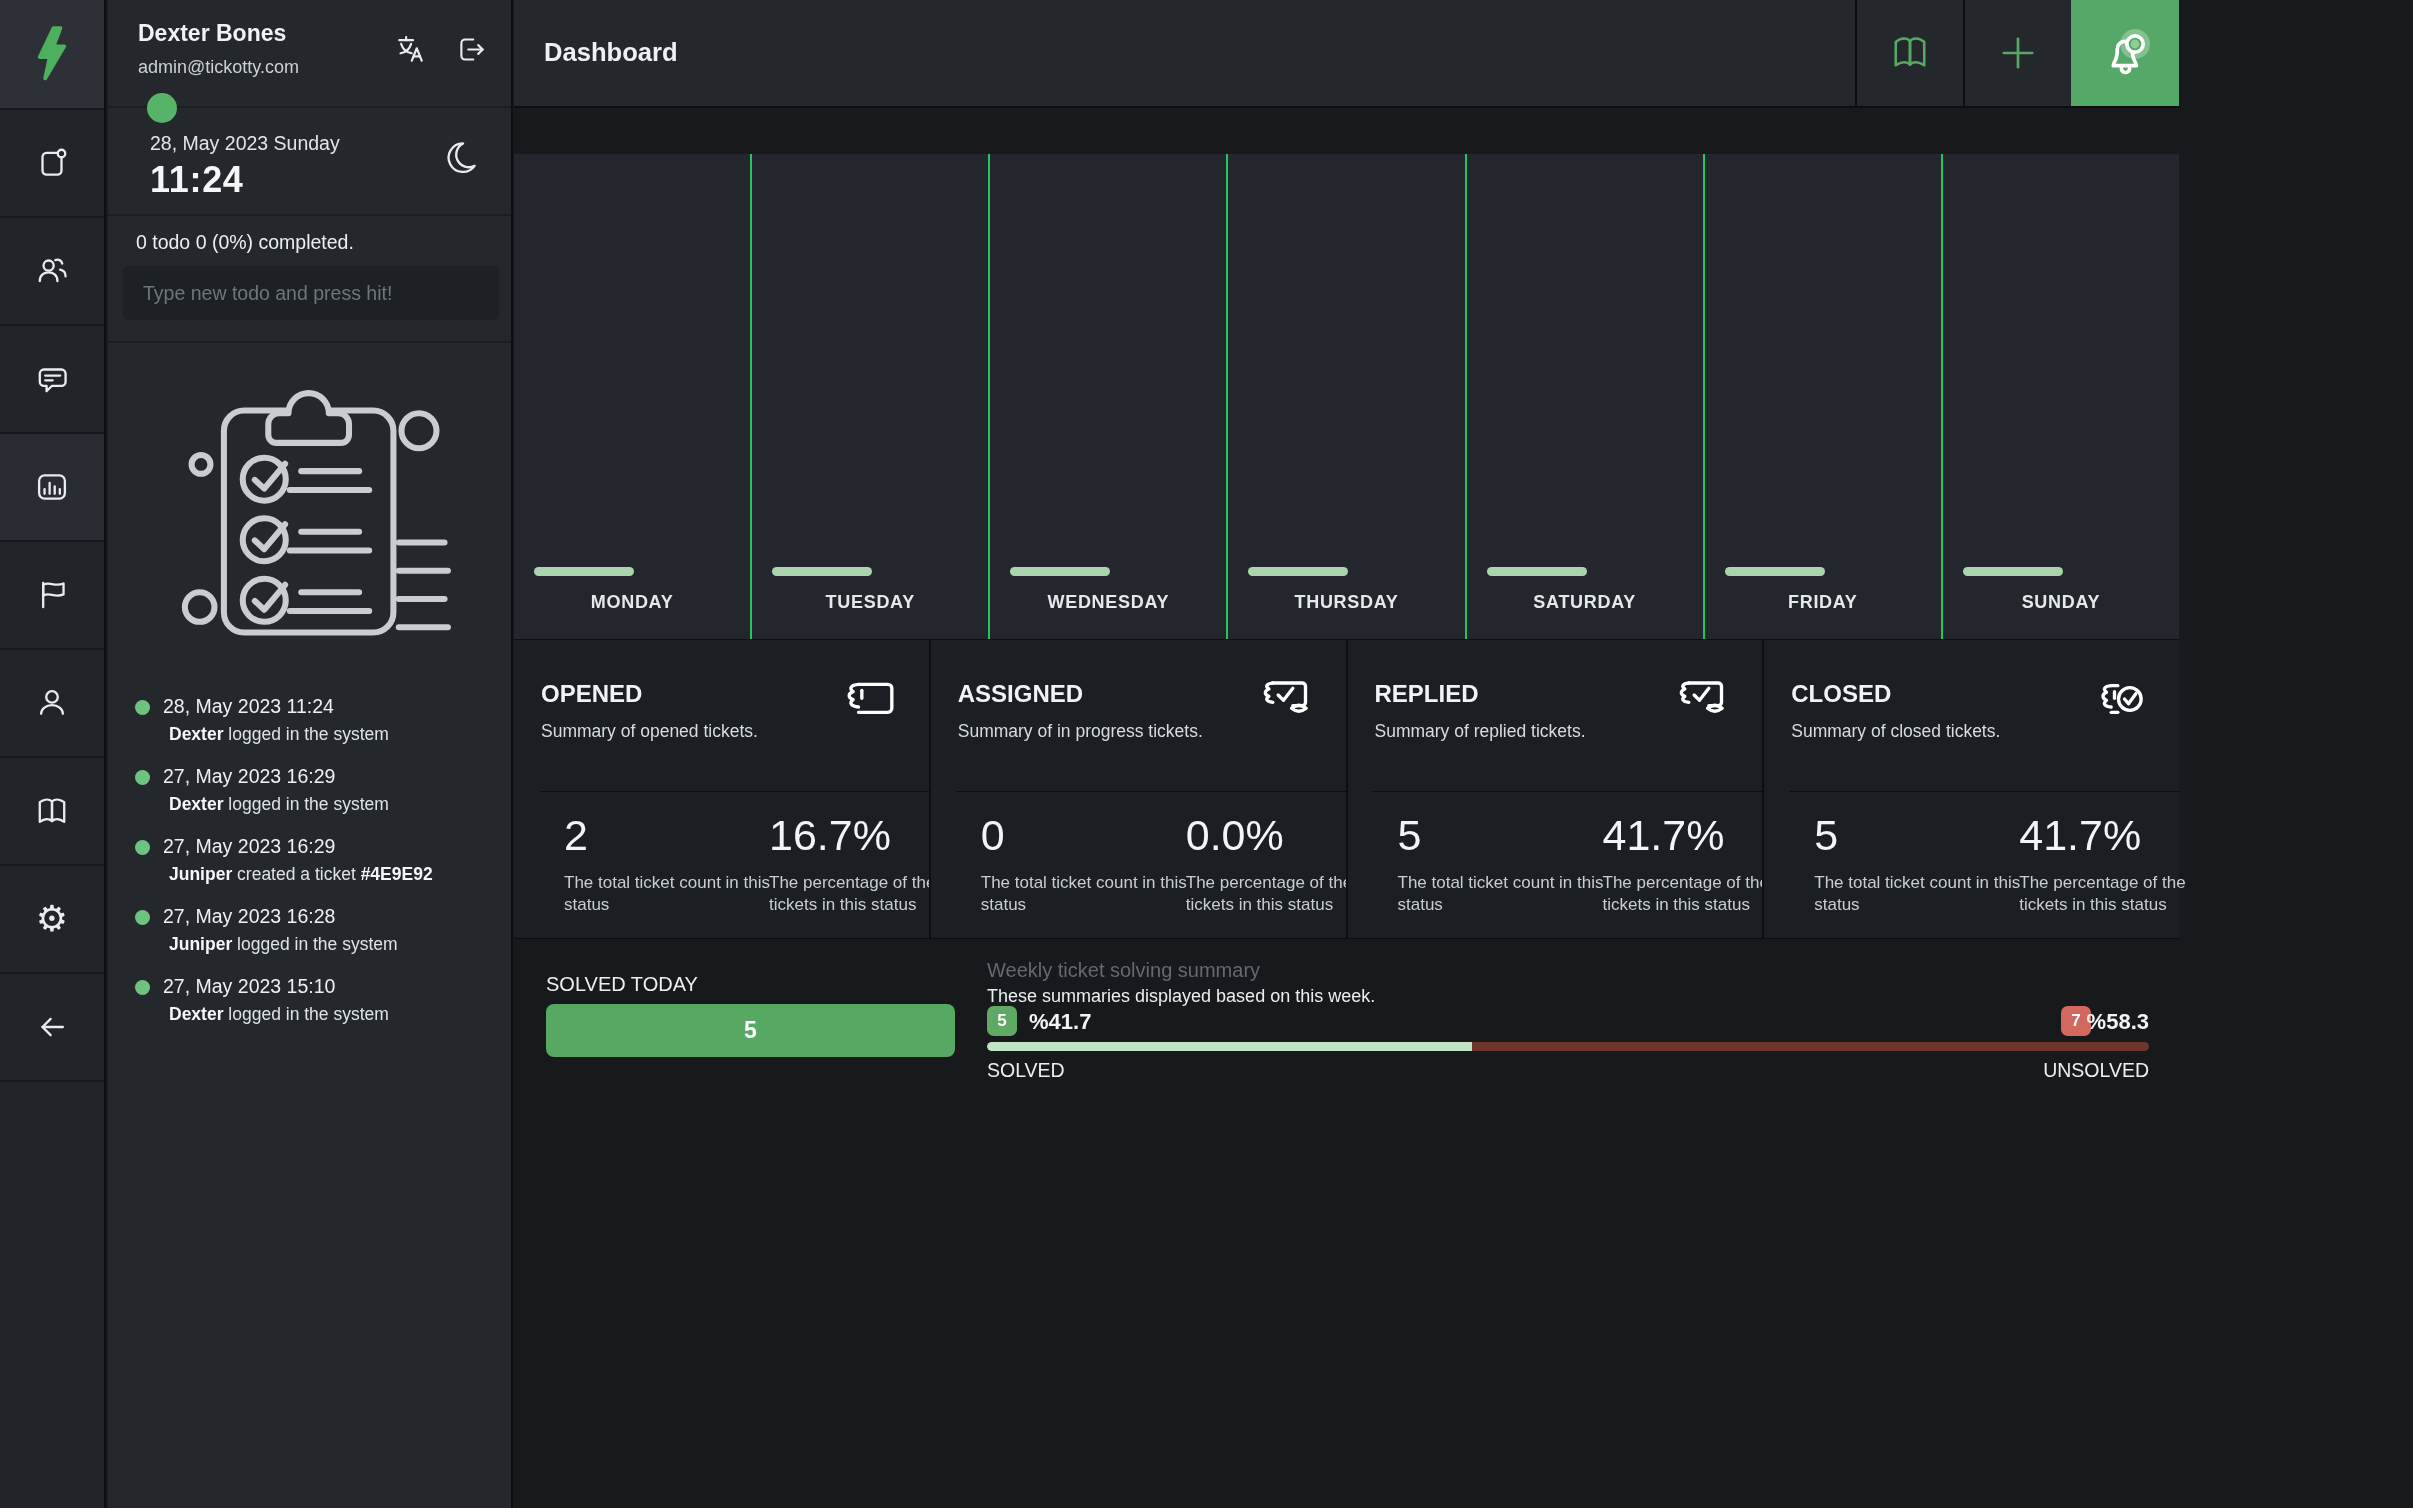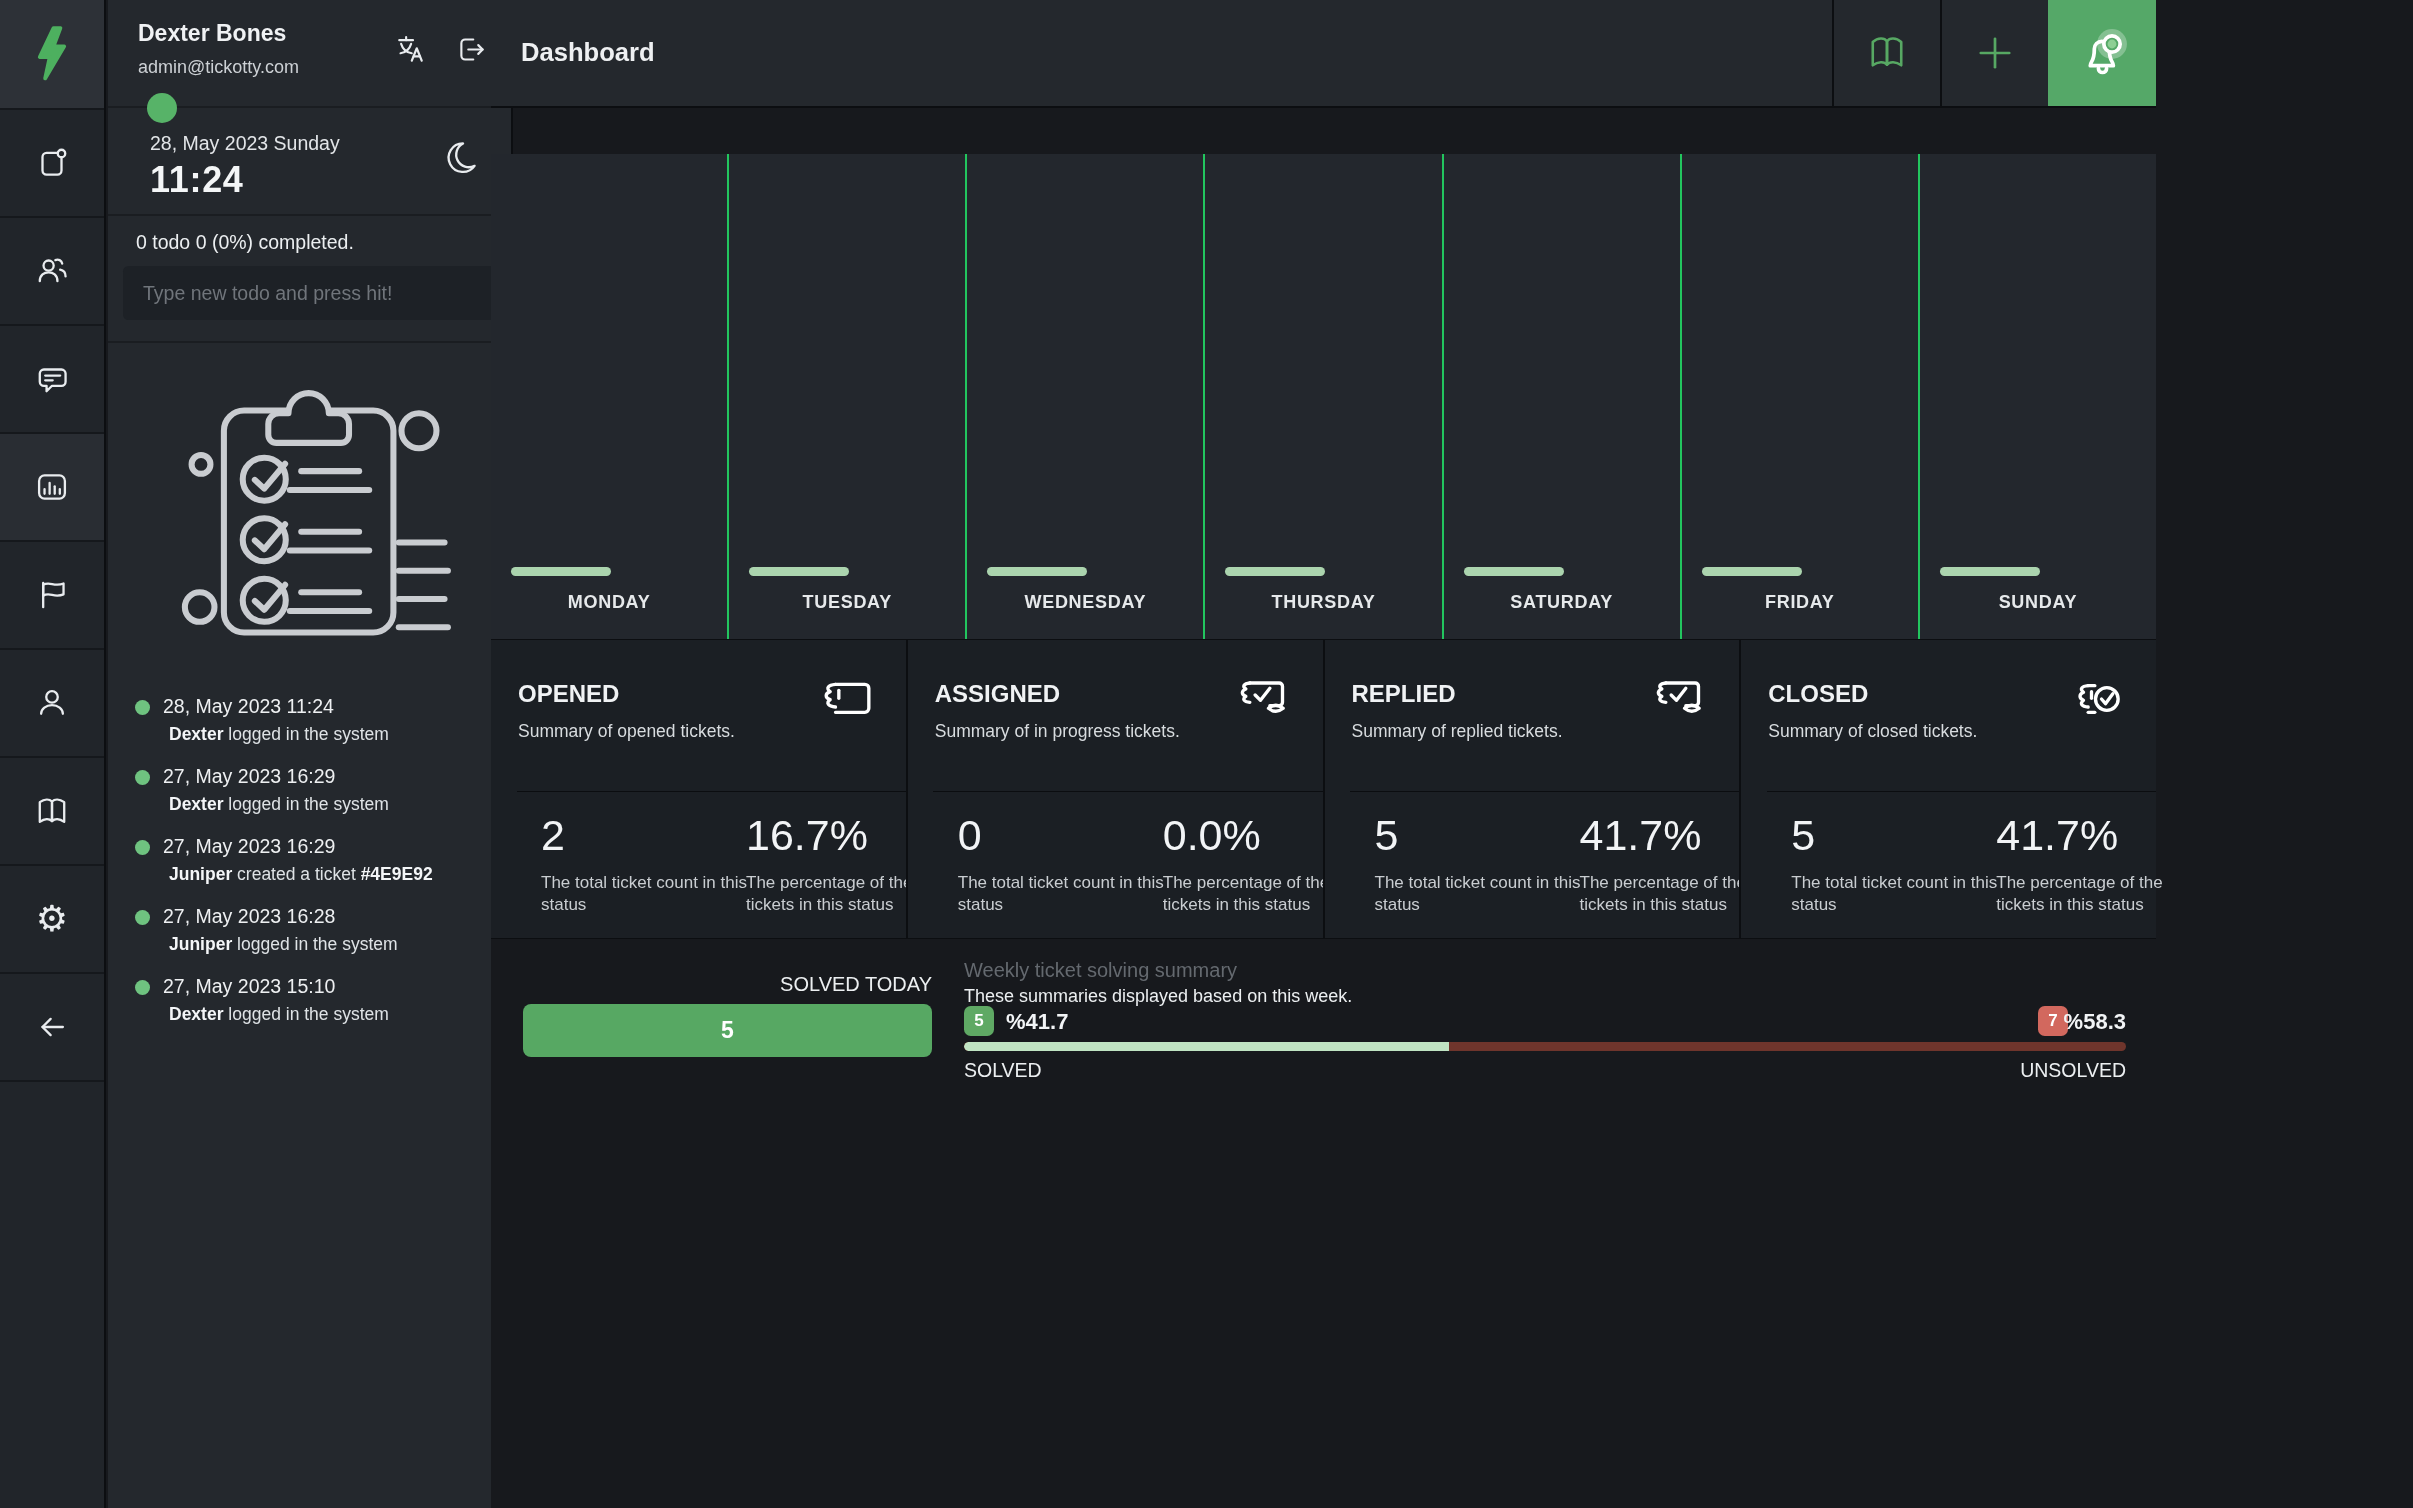--- a/index.html
+++ b/index.html
@@ -35,21 +35,21 @@
   .illustration-row { height:337px; display:flex; justify-content:center; }
   .illustration-row svg { margin-top:27px; }
   .activity { position:relative; padding-top:13.5px; }
   .activity-item { position:relative; height:70px; }
   .activity-dot { position:absolute; left:27px; top:6.7px; width:15px; height:15px; border-radius:50%; background:#6fc380; }
   .activity-date { position:absolute; left:55px; top:1.3px; font-size:19.5px; color:#eef0f2; }
   .activity-line { position:absolute; left:61px; top:30px; font-size:17.5px; color:#dfe3e6; }
   .activity-line b { color:#f4f6f8; }
 
   
-  .main { position:absolute; left:491px; top:0; width:1665px; height:1508px; display:flex; flex-direction:column; }
+  .main { position:absolute; left:514px; top:0; width:1665px; height:1508px; display:flex; flex-direction:column; }
   .main-header { position:relative; height:108px; background:#24282d; border-bottom:2px solid #0c0e11; display:flex; }
   .page-title { position:absolute; left:30px; top:38px; font-size:25.6px; font-weight:600; color:#eef0f2; }
   .header-actions { margin-left:auto; display:flex; height:106px; }
   .header-btn { width:108px; height:106px; border-left:2px solid #0c0e11; display:flex; align-items:center; justify-content:center; cursor:pointer; }
   .header-btn.bell { background:#55a868; border-left:none; }
 
   .section-band { position:relative; height:108px; background:#17191d; }
   .section-icon { position:absolute; left:35px; top:30px; }
   .section-title { position:absolute; left:101px; top:32px; font-size:23px; font-weight:700; letter-spacing:1px; color:#57a863; }
   .section-sub { position:absolute; left:101px; top:66px; font-size:17.5px; color:#9aa0a6; }
@@ -66,21 +66,21 @@
   .card-title { position:absolute; left:27px; top:40px; font-size:24px; font-weight:600; color:#f0f2f4; }
   .card-icon { position:absolute; right:30px; top:35px; }
   .card-sub { position:absolute; left:27px; top:81px; font-size:17.5px; color:#d8dcdf;text-align:center; }
   .card-div { position:absolute; left:25.6px; right:0; top:151px; height:1.3px; background:#0b0d10; }
   .card-count { position:absolute; left:50px; top:171px; font-size:43px; font-weight:400; color:#f2f4f6; }
   .card-pct { position:absolute; left:255px; top:171px; font-size:43px; font-weight:400; color:#f2f4f6; }
   .card-cap1 { position:absolute; left:50px; top:232px; width:209px; font-size:17px; line-height:22px; color:#c9cdd1; }
   .card-cap2 { position:absolute; left:255px; top:232px; width:175px; font-size:17px; line-height:22px; color:#c9cdd1; }
 
   .bottom-band { position:relative; flex:1; background:#17191d; border-top:1.3px solid #0c0e11; }
-  .solved-today-label { position:absolute; left:32px; top:34px; width:409px; text-align:right; font-size:20px; color:#eceff1; }
+  .solved-today-label { position:absolute; left:32px; top:34px; width:409px; text-align:left; font-size:20px; color:#eceff1; }
   .solved-today-btn { position:absolute; left:32px; top:65px; width:409px; height:53px; background:#57a863; border-radius:8px;
                       display:flex; align-items:center; justify-content:center; font-size:23px; font-weight:700; color:#fff; cursor:pointer; }
   .weekly-title { position:absolute; left:473px; top:20px; font-size:20px; color:#64696f; }
   .weekly-sub { position:absolute; left:473px; top:47px; font-size:18px; color:#eceff1; }
   .badge { position:absolute; top:67px; width:30px; height:30px; border-radius:6.7px; display:flex; align-items:center; justify-content:center;
            font-size:17px; font-weight:700; color:#fff; }
   .badge.green { left:473px; background:#5fa964; }
   .badge.red { right:88px; background:#d2685e; }
   .pct-text { position:absolute; top:70px; font-size:22px; font-weight:700; color:#f2f4f6; }
   .pct-text.left { left:515px; }

